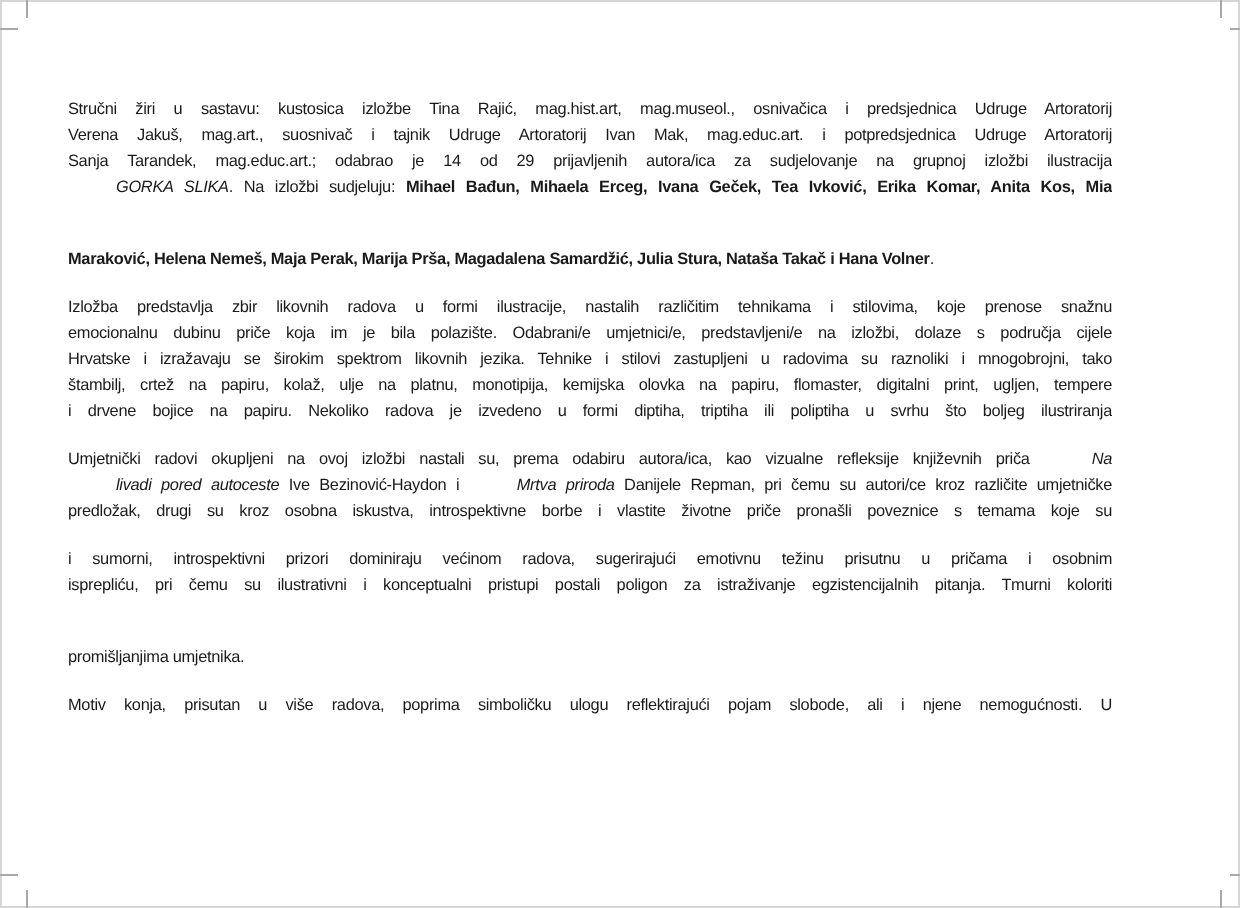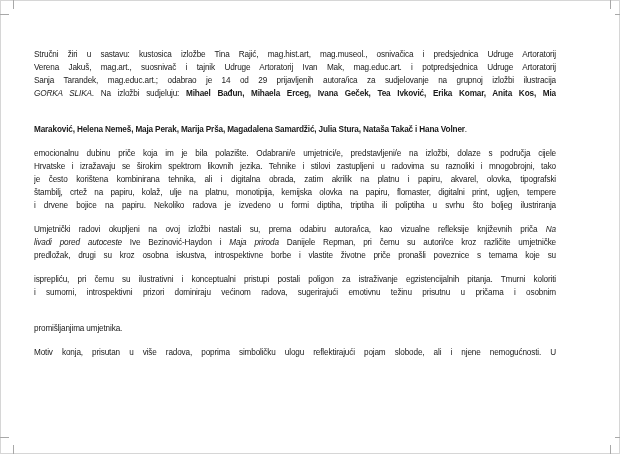--- a/index.html
+++ b/index.html
@@ -32,21 +32,21 @@
   .line {
     text-align: justify;
     text-align-last: justify;
     white-space: normal;
     height: 13px;
     overflow: hidden;
   }
   .line.last { text-align-last: left; margin-top: 23px; }
   .run-r { font-weight: normal; font-style: normal; }
   .run-b { font-weight: bold; font-style: normal; }
-  .run-i { font-weight: normal; font-style: italic; }
+  .run-i { font-weight: normal; font-style: italic; margin-left: 24px; }
   .crop-mark { position: absolute; background: var(--crop); }
   .cm-tl-v { left: 13px;  top: 0;      width: 1px; height: 9px; }
   .cm-tl-h { left: 0;     top: 14px;   width: 9px; height: 1px; }
   .cm-tr-v { left: 610px; top: 0;      width: 1px; height: 9px; }
   .cm-tr-h { left: 615px; top: 14px;   width: 9px; height: 1px; }
   .cm-bl-h { left: 0;     top: 437px;  width: 9px; height: 1px; }
   .cm-bl-v { left: 13px;  top: 445px;  width: 1px; height: 9px; }
   .cm-br-h { left: 615px; top: 437px;  width: 9px; height: 1px; }
   .cm-br-v { left: 610px; top: 445px;  width: 1px; height: 9px; }
 </style>
@@ -65,33 +65,33 @@
 
   <div class="text-block">
       <div class="paragraph">
         <div class="line"><span class="run-r">Stručni žiri u sastavu: kustosica izložbe Tina Rajić, mag.hist.art, mag.museol., osnivačica i predsjednica Udruge Artoratorij</span></div>
         <div class="line"><span class="run-r">Verena Jakuš, mag.art., suosnivač i tajnik Udruge Artoratorij Ivan Mak, mag.educ.art. i potpredsjednica Udruge Artoratorij</span></div>
         <div class="line"><span class="run-r">Sanja Tarandek, mag.educ.art.; odabrao je 14 od 29 prijavljenih autora/ica za sudjelovanje na grupnoj izložbi ilustracija</span></div>
         <div class="line"><span class="run-i">GORKA SLIKA</span><span class="run-r">. Na izložbi sudjeluju: </span><span class="run-b">Mihael Bađun, Mihaela Erceg, Ivana Geček, Tea Ivković, Erika Komar, Anita Kos, Mia</span></div>
         <div class="line last"><span class="run-b">Maraković, Helena Nemeš, Maja Perak, Marija Prša, Magadalena Samardžić, Julia Stura, Nataša Takač i Hana Volner</span><span class="run-r">.</span></div>
       </div>
       <div class="paragraph">
+        <div class="line"><span class="run-r">Izložba predstavlja zbir likovnih radova u formi ilustracije, nastalih različitim tehnikama i stilovima, koje prenose snažnu</span></div>
         <div class="line"><span class="run-r">emocionalnu dubinu priče koja im je bila polazište. Odabrani/e umjetnici/e, predstavljeni/e na izložbi, dolaze s područja cijele</span></div>
         <div class="line"><span class="run-r">Hrvatske i izražavaju se širokim spektrom likovnih jezika. Tehnike i stilovi zastupljeni u radovima su raznoliki i mnogobrojni, tako</span></div>
-        <div class="line"><span class="run-r">je često korištena kombinirana tehnika, ali i digitalna obrada, zatim akrilik na platnu i papiru, akvarel, olovka, tipografski</span></div>
         <div class="line"><span class="run-r">štambilj, crtež na papiru, kolaž, ulje na platnu, monotipija, kemijska olovka na papiru, flomaster, digitalni print, ugljen, tempere</span></div>
         <div class="line"><span class="run-r">i drvene bojice na papiru. Nekoliko radova je izvedeno u formi diptiha, triptiha ili poliptiha u svrhu što boljeg ilustriranja</span></div>
       </div>
       <div class="paragraph">
         <div class="line"><span class="run-r">Umjetnički radovi okupljeni na ovoj izložbi nastali su, prema odabiru autora/ica, kao vizualne refleksije književnih priča </span><span class="run-i">Na</span></div>
-        <div class="line"><span class="run-i">livadi pored autoceste</span><span class="run-r"> Ive Bezinović-Haydon i </span><span class="run-i">Maja priroda</span><span class="run-r"> Danijele Repman, pri čemu su autori/ce kroz različite umjetničke</span></div>
+        <div class="line"><span class="run-i">livadi pored autoceste</span><span class="run-r"> Ive Bezinović-Haydon i </span><span class="run-i">Mrtva priroda</span><span class="run-r"> Danijele Repman, pri čemu su autori/ce kroz različite umjetničke</span></div>
         <div class="line"><span class="run-r">predložak, drugi su kroz osobna iskustva, introspektivne borbe i vlastite životne priče pronašli poveznice s temama koje su</span></div>
       </div>
       <div class="paragraph">
+        <div class="line"><span class="run-r">i sumorni, introspektivni prizori dominiraju većinom radova, sugerirajući emotivnu težinu prisutnu u pričama i osobnim</span></div>
         <div class="line"><span class="run-r">isprepliću, pri čemu su ilustrativni i konceptualni pristupi postali poligon za istraživanje egzistencijalnih pitanja. Tmurni koloriti</span></div>
-        <div class="line"><span class="run-r">i sumorni, introspektivni prizori dominiraju većinom radova, sugerirajući emotivnu težinu prisutnu u pričama i osobnim</span></div>
         <div class="line last"><span class="run-r">promišljanjima umjetnika.</span></div>
       </div>
       <div class="paragraph">
         <div class="line"><span class="run-r">Motiv konja, prisutan u više radova, poprima simboličku ulogu reflektirajući pojam slobode, ali i njene nemogućnosti. U</span></div>
       </div>
     </div>
 </div>
 
 </body></html>

